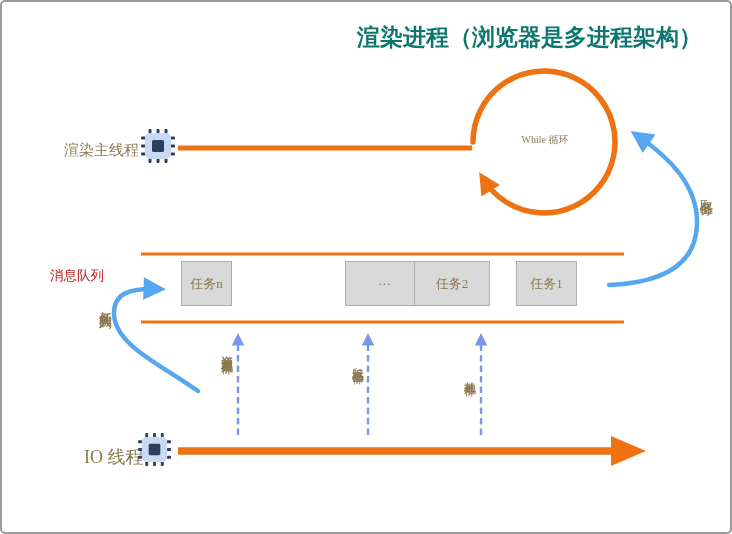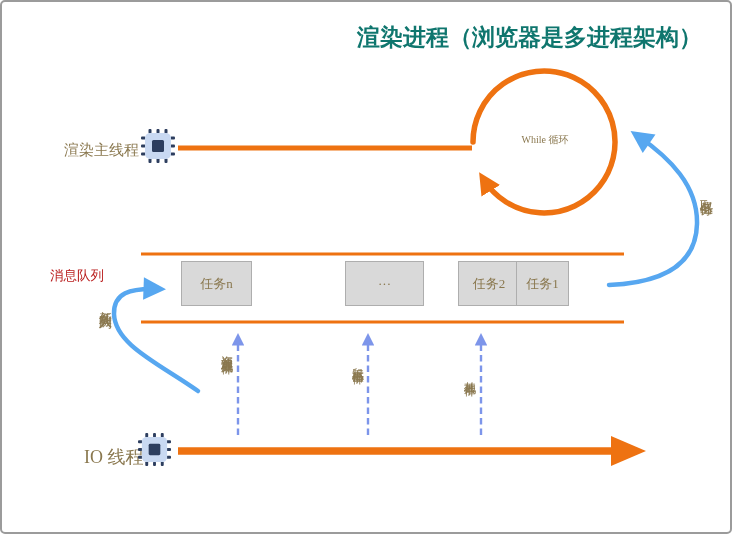--- a/index.html
+++ b/index.html
@@ -113,24 +113,24 @@
   <div class="txt" style="left:505px;top:131px;width:76px;text-align:center;font-size:10px">While 循环</div>
 
   <div class="vtxt" style="left:695px;top:187px;font-size:13.5px">取出任务</div>
 
   <div class="queue-label">
     <div>消息队列</div>
   </div>
 
   <div class="vtxt" style="left:94px;top:299px;font-size:13px">新任务入队列</div>
 
-  <div class="task-box" style="left:179px;width:71px">任务n</div>
+  <div class="task-box" style="left:179px;width:51px">任务n</div>
   <div class="task-box" style="left:343px;width:79px">···</div>
-  <div class="task-box" style="left:456px;width:62px">任务2</div>
-  <div class="task-box" style="left:514px;width:53px">任务1</div>
+  <div class="task-box" style="left:412px;width:76px">任务2</div>
+  <div class="task-box" style="left:514px;width:61px">任务1</div>
 
   <div class="vtxt" style="left:216px;top:344px;font-size:12px">资源加载完成事件</div>
   <div class="vtxt" style="left:347px;top:356px;font-size:12px">鼠标点击事件</div>
   <div class="vtxt" style="left:459px;top:370px;font-size:12px">其他事件</div>
 
   <div class="txt" style="left:82px;top:443px;font-size:18px">IO 线程</div>
 
 </div>
 
 </body></html>

